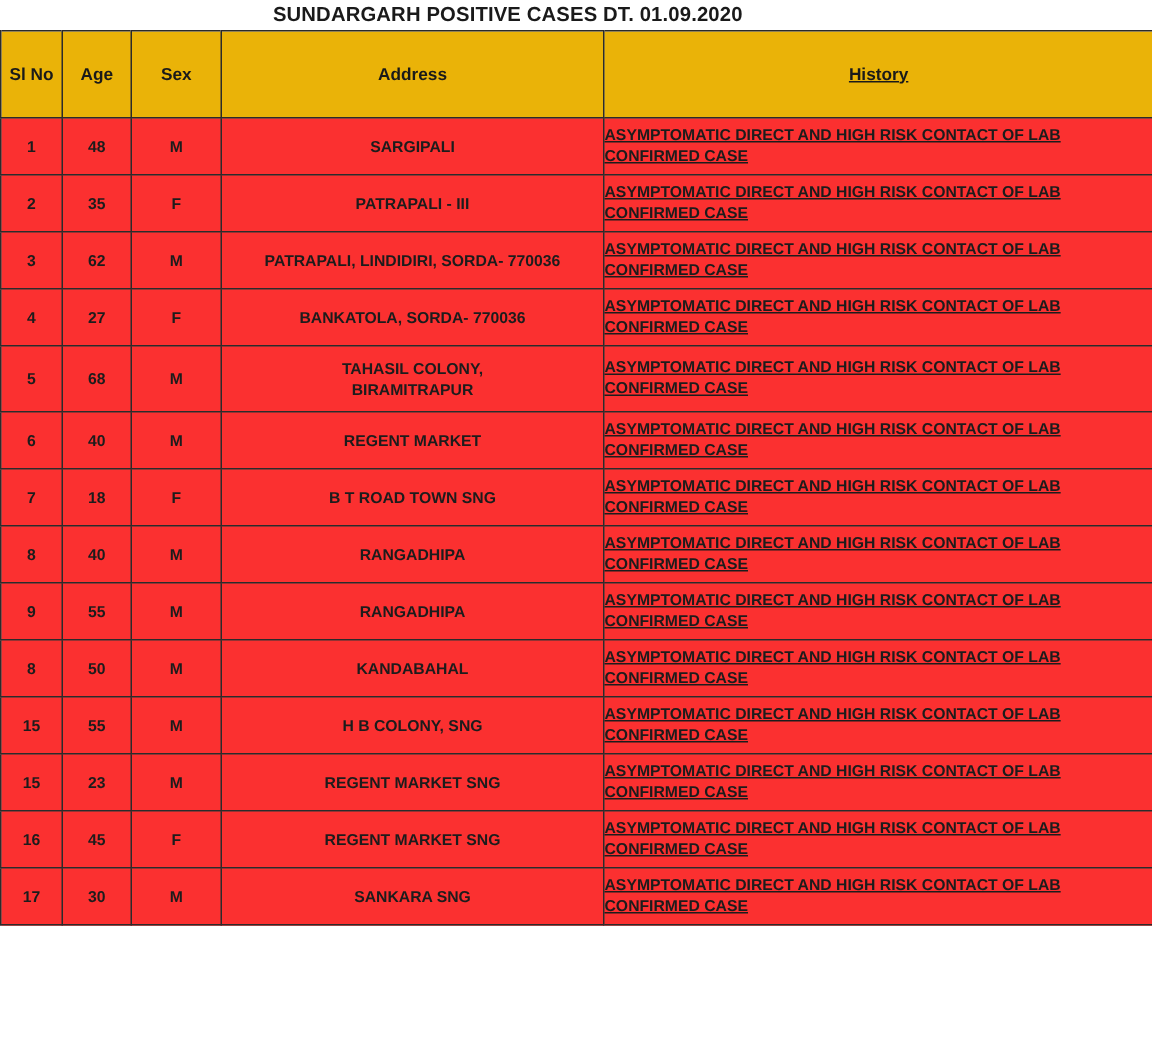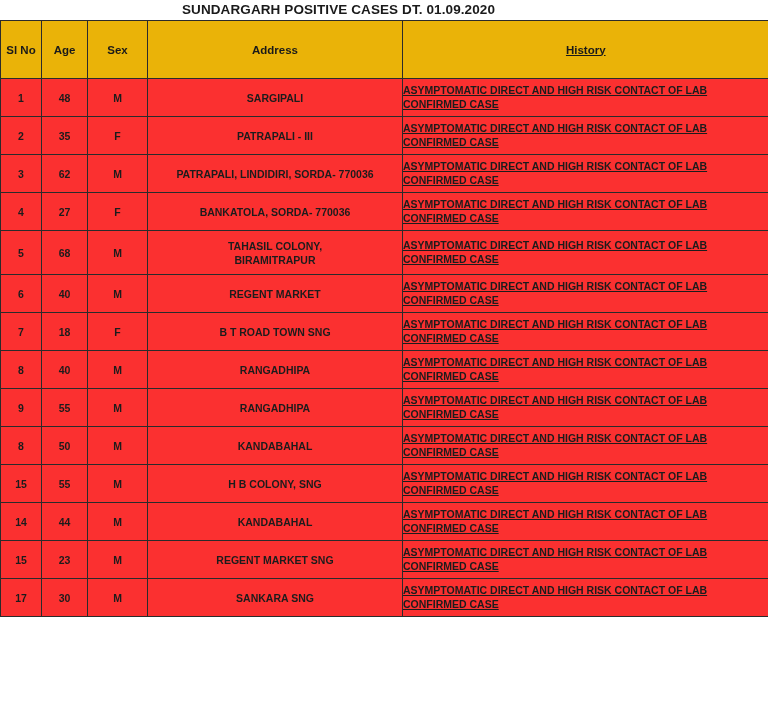--- a/index.html
+++ b/index.html
@@ -220,34 +220,34 @@
           <td class="cell-hist">ASYMPTOMATIC DIRECT AND HIGH RISK CONTACT OF LAB CONFIRMED CASE</td>
         </tr>
         <tr>
           <td class="cell-slno">15</td>
           <td class="cell-age">55</td>
           <td class="cell-sex">M</td>
           <td class="cell-addr">H B COLONY, SNG</td>
           <td class="cell-hist">ASYMPTOMATIC DIRECT AND HIGH RISK CONTACT OF LAB CONFIRMED CASE</td>
         </tr>
         <tr>
-          <td class="cell-slno">14</td>
-          <td class="cell-age">44</td>
-          <td class="cell-sex">M</td>
-          <td class="cell-addr">KANDABAHAL</td>
-          <td class="cell-hist">ASYMPTOMATIC DIRECT AND HIGH RISK CONTACT OF LAB CONFIRMED CASE</td>
-        </tr>
-        <tr>
           <td class="cell-slno">15</td>
           <td class="cell-age">23</td>
           <td class="cell-sex">M</td>
           <td class="cell-addr">REGENT MARKET  SNG</td>
           <td class="cell-hist">ASYMPTOMATIC DIRECT AND HIGH RISK CONTACT OF LAB CONFIRMED CASE</td>
         </tr>
         <tr>
+          <td class="cell-slno">16</td>
+          <td class="cell-age">45</td>
+          <td class="cell-sex">F</td>
+          <td class="cell-addr">REGENT MARKET  SNG</td>
+          <td class="cell-hist">ASYMPTOMATIC DIRECT AND HIGH RISK CONTACT OF LAB CONFIRMED CASE</td>
+        </tr>
+        <tr>
           <td class="cell-slno">17</td>
           <td class="cell-age">30</td>
           <td class="cell-sex">M</td>
           <td class="cell-addr">SANKARA  SNG</td>
           <td class="cell-hist">ASYMPTOMATIC DIRECT AND HIGH RISK CONTACT OF LAB CONFIRMED CASE</td>
         </tr>
       </tbody>
   </table>
 
 </div>

